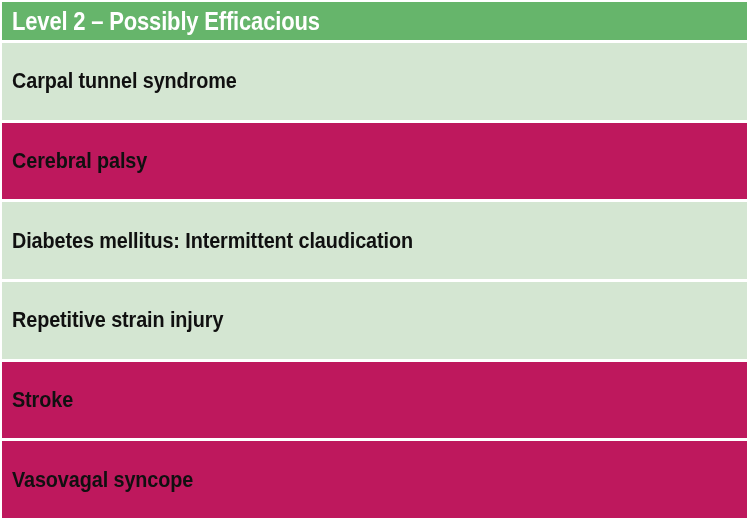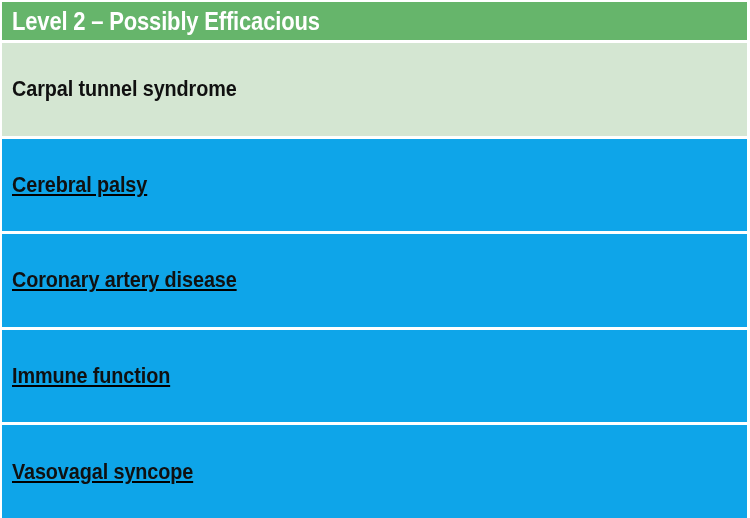--- a/index.html
+++ b/index.html
@@ -63,22 +63,21 @@
     min-height: 0;
   }
   .table-row:last-child {
     margin-bottom: 0;
   }
 
   .table-row.tint-dark {
     background: #d4e6d2;
   }
   .table-row.tint-light {
-    background: #0ea5e9;
-    text-decoration: underline;
+    background: #be185d;
   }
 
   .row-label {
     color: #101010;
     font-size: 22px;
     font-weight: bold;
     line-height: 1;
     letter-spacing: -0.1px;
     transform: scaleX(0.9);
     transform-origin: left center;
@@ -94,24 +93,27 @@
     <span class="table-header-title">Level 2 – Possibly Efficacious</span>
   </div>
 
   <div class="rows">
     <div class="table-row tint-dark">
       <span class="row-label">Carpal tunnel syndrome</span>
     </div>
     <div class="table-row tint-light">
       <span class="row-label">Cerebral palsy</span>
     </div>
-    <div class="table-row tint-light">
-      <span class="row-label">Coronary artery disease</span>
+    <div class="table-row tint-dark">
+      <span class="row-label">Diabetes mellitus: Intermittent claudication</span>
+    </div>
+    <div class="table-row tint-dark">
+      <span class="row-label">Repetitive strain injury</span>
     </div>
     <div class="table-row tint-light">
-      <span class="row-label">Immune function</span>
+      <span class="row-label">Stroke</span>
     </div>
     <div class="table-row tint-light">
       <span class="row-label">Vasovagal syncope</span>
     </div>
   </div>
 
 </div>
 
 </body></html>

